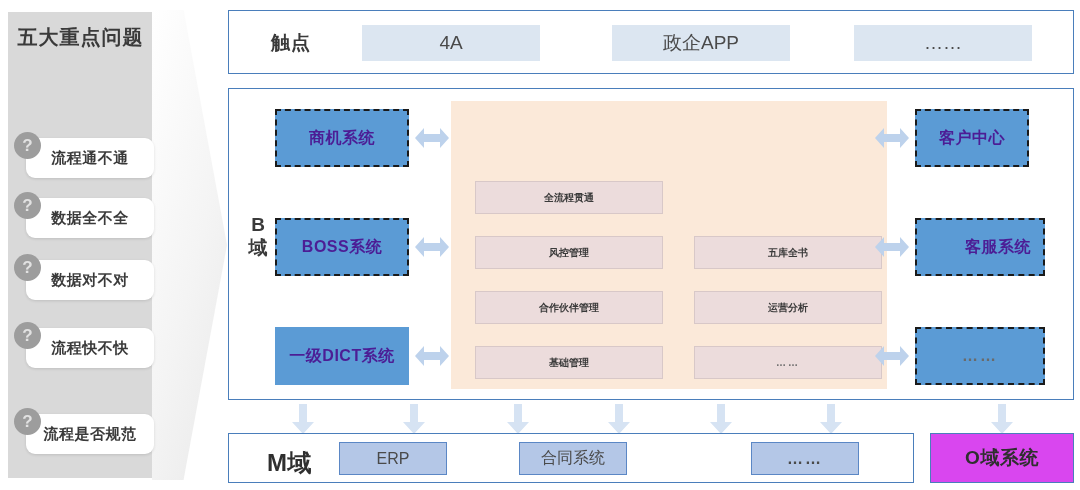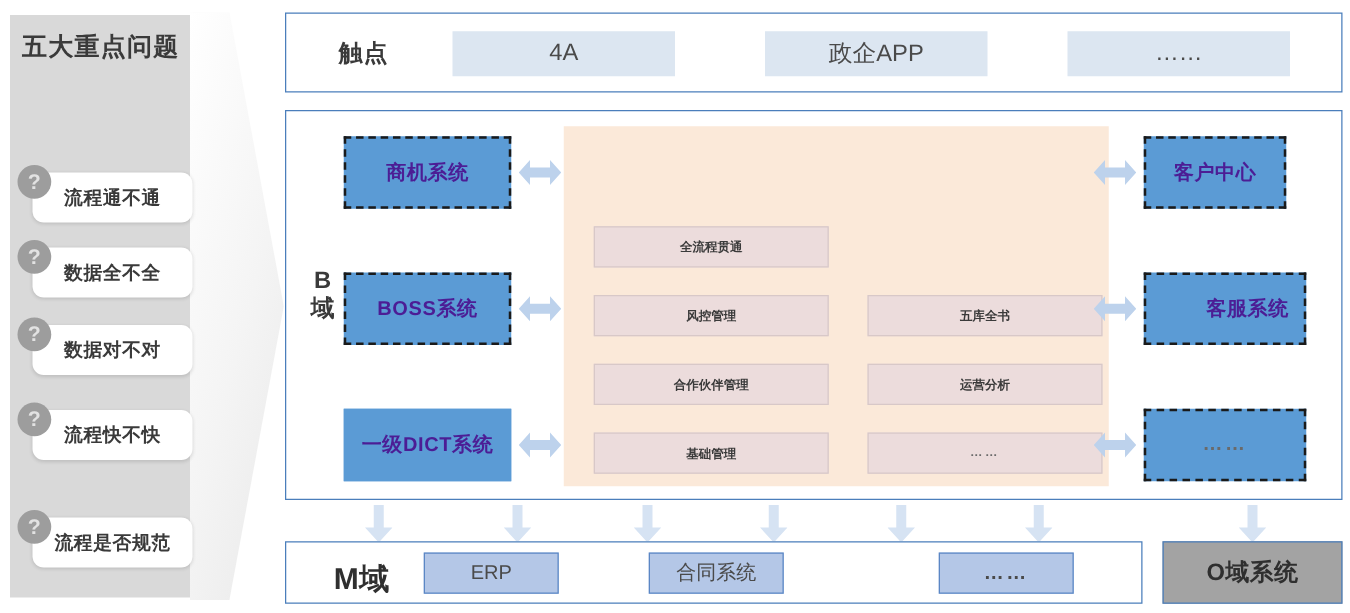--- a/index.html
+++ b/index.html
@@ -154,21 +154,21 @@
     display:flex;align-items:center;justify-content:center;
     font-size:16px;color:#4a4a4a;white-space:nowrap;
   }
   .mt0{left:110px;width:108px;}
   .mt1{left:250px;width:108px;margin-left:40px;}
   .mt2{left:390px;width:108px;}
   .mt3{left:522px;width:108px;}
 
   .o-box{
     position:absolute;left:930px;top:433px;width:144px;height:50px;
-    border:1.5px solid #4a7ebb;background:#a3a3a3;box-sizing:border-box;
+    border:1.5px solid #4a7ebb;background:#d946ef;box-sizing:border-box;
     display:flex;align-items:center;justify-content:center;
     font-size:19px;font-weight:bold;color:#2f2f2f;letter-spacing:.5px;
   }
 </style>
 </head>
 <body>
 
 <div id="root">
 
   <div class="left-panel"></div>

